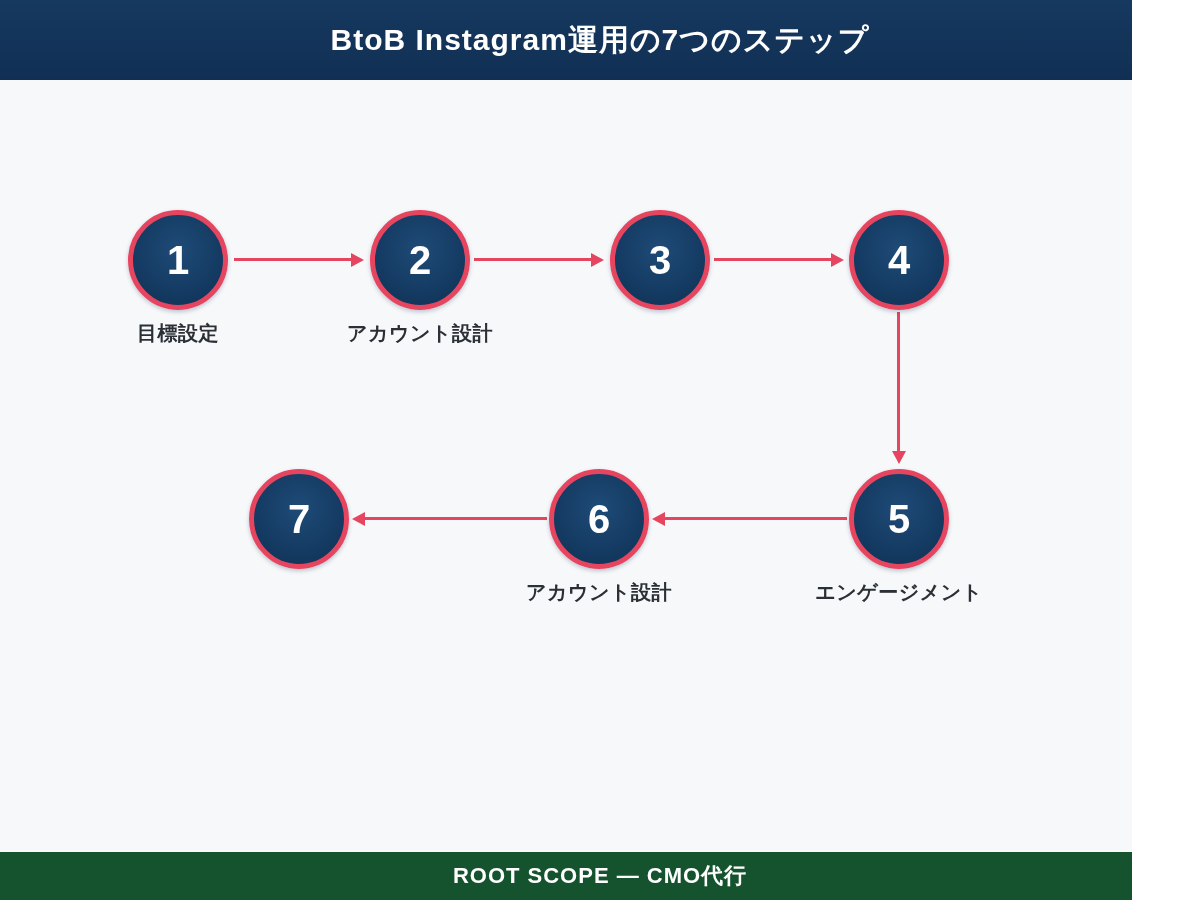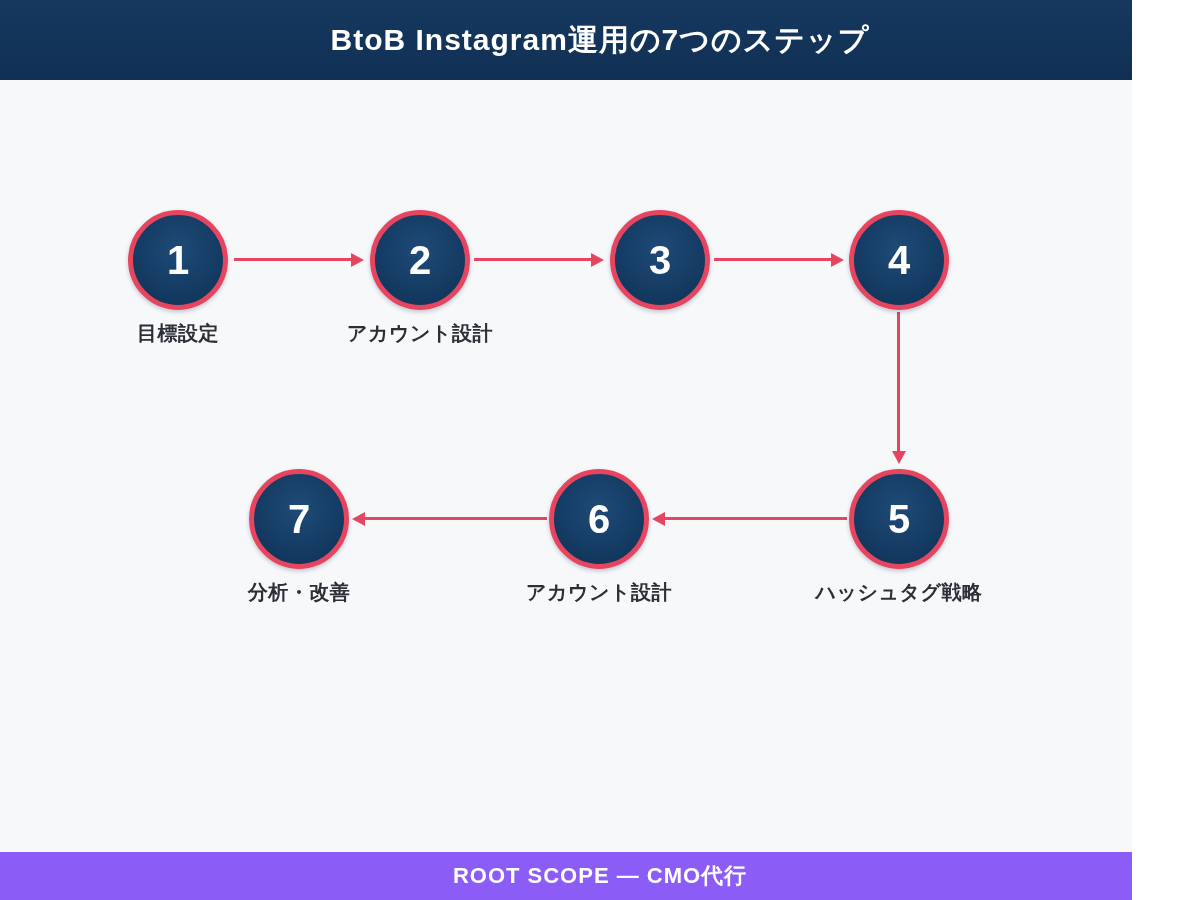--- a/index.html
+++ b/index.html
@@ -17,21 +17,21 @@
     background:linear-gradient(180deg,#16395f 0%,#112f54 100%);
     display:flex; align-items:center; justify-content:center;
   }
   .topbar h1 {
     color:#ffffff; font-size:30px; font-weight:bold; letter-spacing:1px;
   }
 
   
   .bottombar {
     position:absolute; left:0; bottom:0; width:1200px; height:48px;
-    background:#8b5cf6;
+    background:#14532d;
     display:flex; align-items:center; justify-content:center;
   }
   .bottombar .brand {
     color:#ffffff; font-size:22px; font-weight:bold; letter-spacing:1px;
   }
 
   
   .canvas { position:absolute; inset:0; }
 
   
@@ -110,35 +110,34 @@
     <div class="node" style="left:759px; top:210px;">
       <div class="circle">
         <span class="num">4</span>
       </div>
     </div>
 
     <div class="node" style="left:759px; top:469px;">
       <div class="circle">
         <span class="num">5</span>
       </div>
-      <div class="label">ハッシュタグ戦略</div>
+      <div class="label">エンゲージメント</div>
     </div>
 
     <div class="node" style="left:459px; top:469px;">
       <div class="circle">
         <span class="num">6</span>
       </div>
       <div class="label">アカウント設計</div>
     </div>
 
     <div class="node" style="left:159px; top:469px;">
       <div class="circle">
         <span class="num">7</span>
       </div>
-      <div class="label">分析・改善</div>
     </div>
 
   </main>
 
   <footer class="bottombar">
     <span class="brand">ROOT SCOPE — CMO代行</span>
   </footer>
 
 </div>
 

